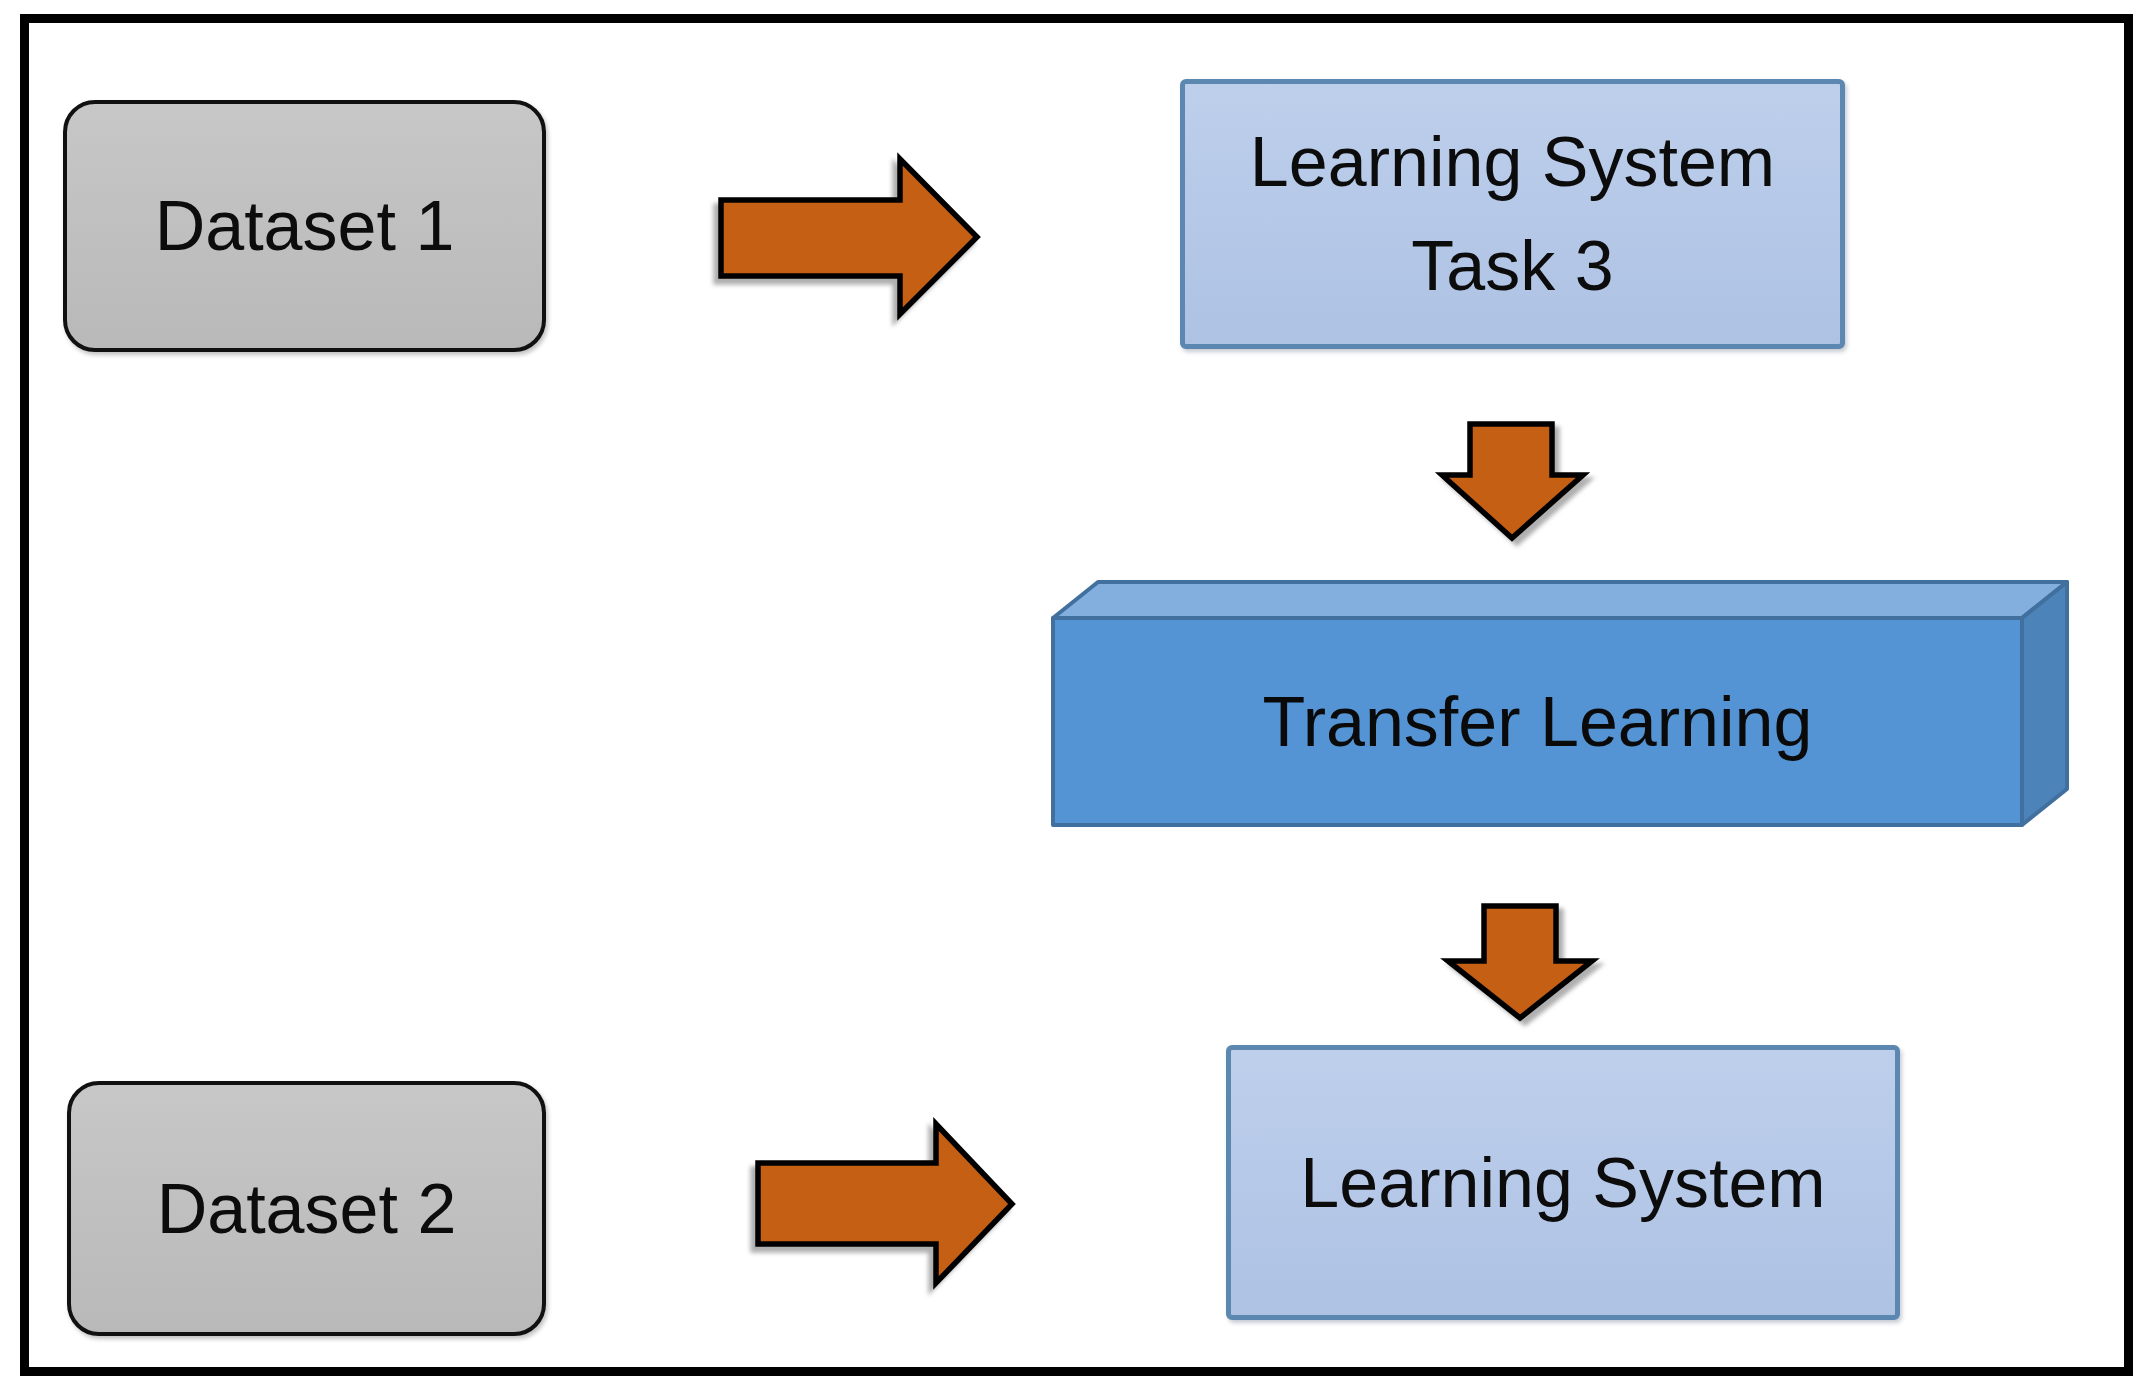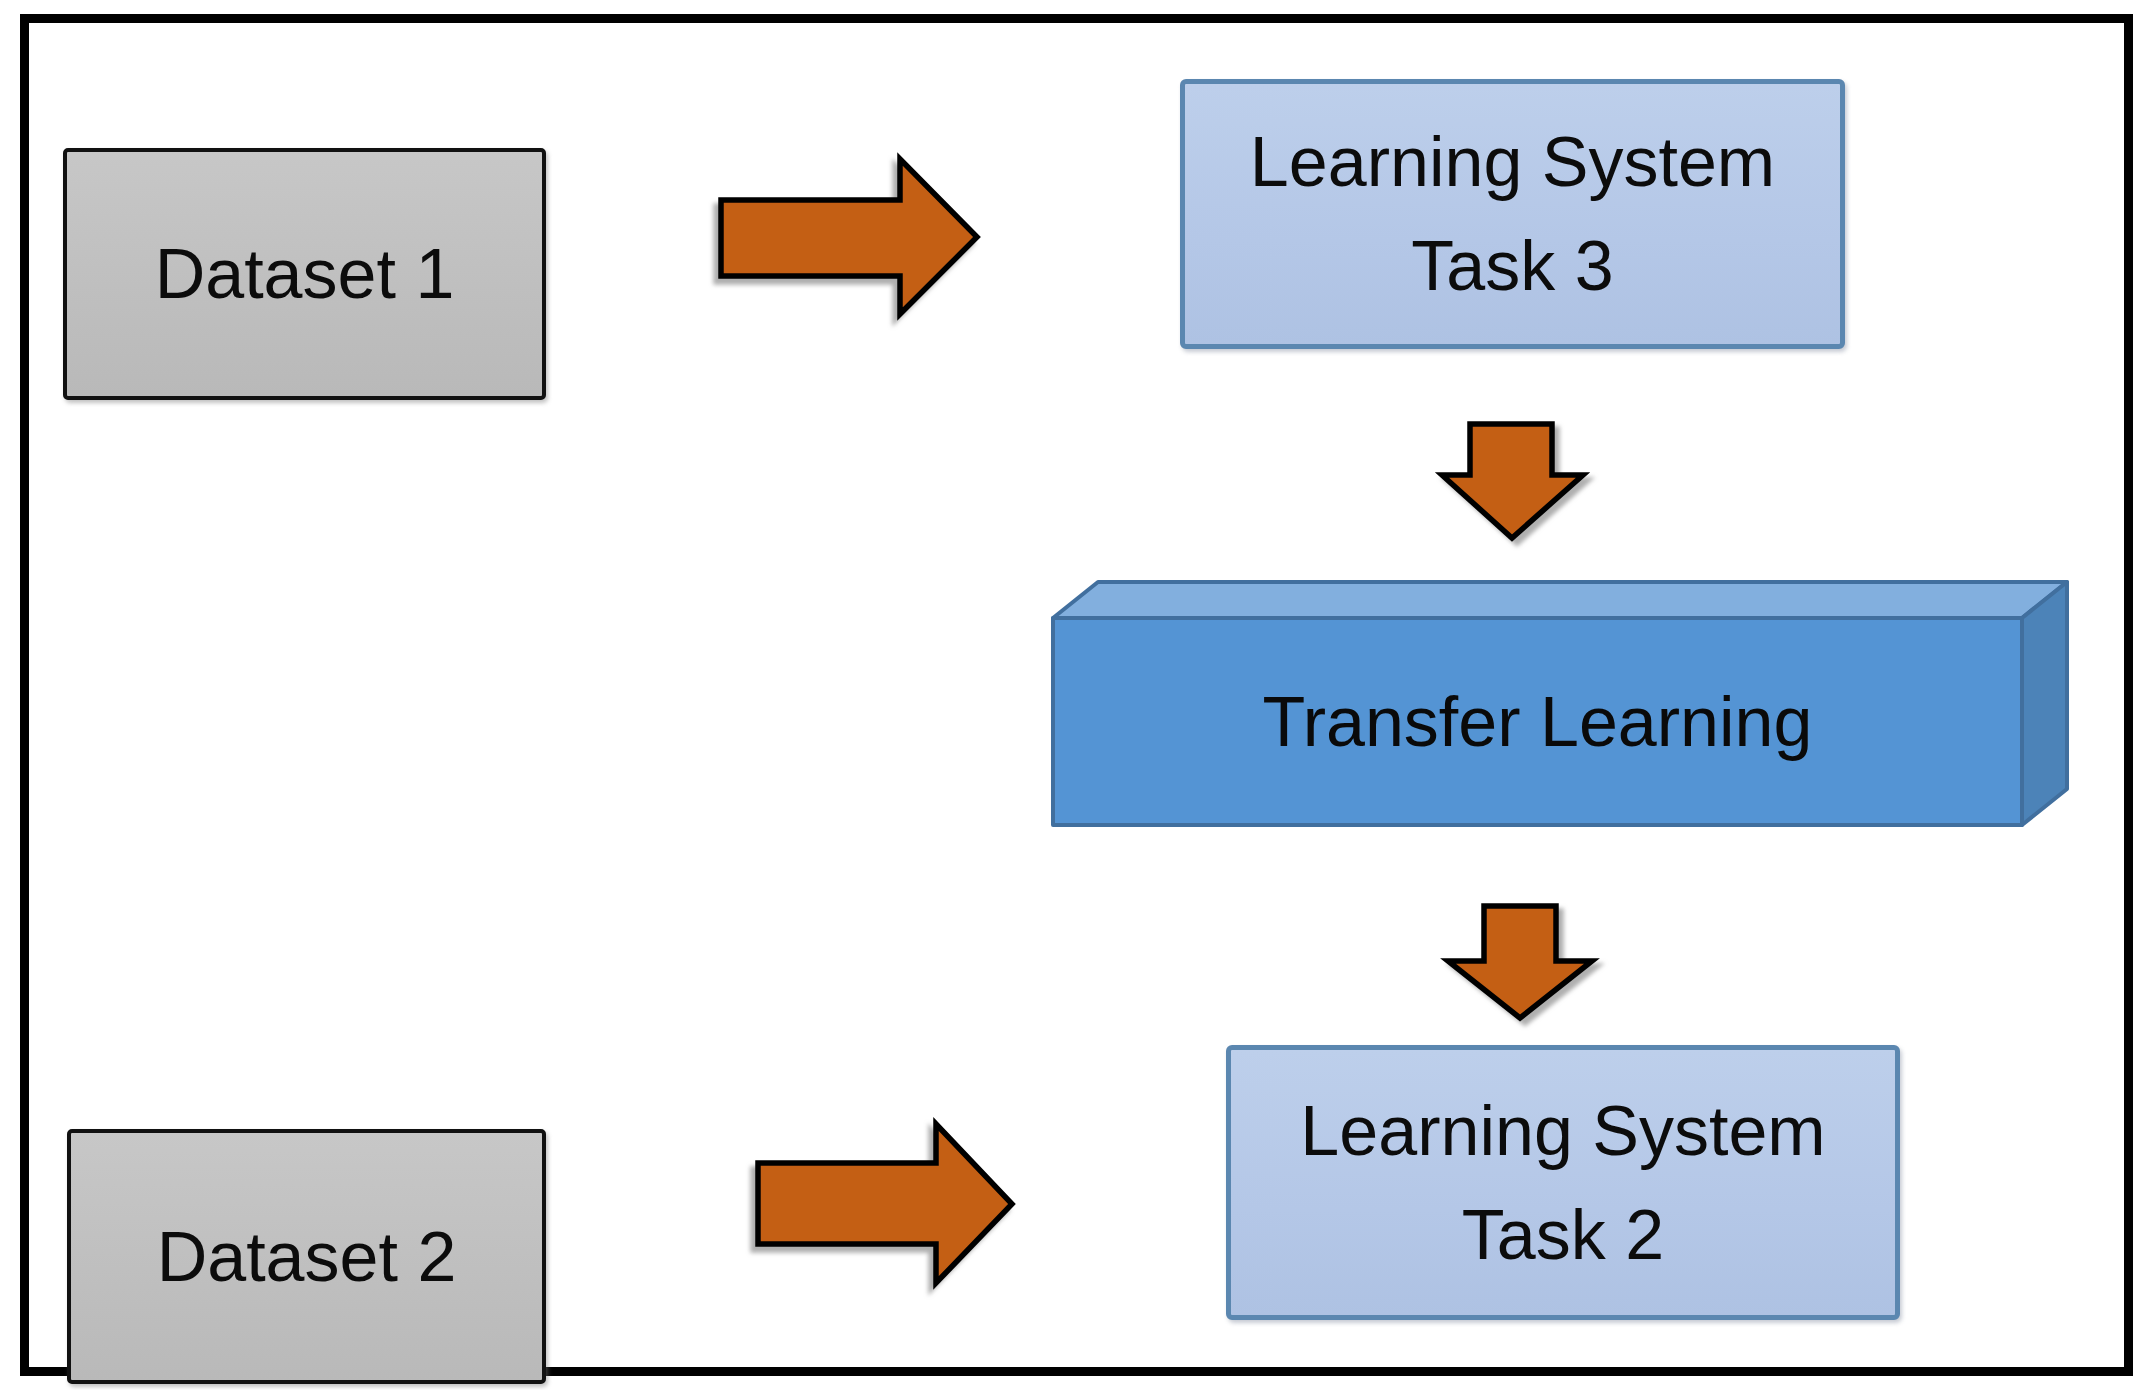--- a/index.html
+++ b/index.html
@@ -29,23 +29,22 @@
     text-align: center;
     color: #0c0c0c;
     font-size: 70px;
     line-height: 104px;
     letter-spacing: 0px;
   }
   .node .line { white-space: nowrap; }
   .node-gray {
     background: linear-gradient(180deg, #c7c7c7 0%, var(--node-gray, #bfbfbf) 55%, #b9b9b9 100%);
     border: 4px solid #111111;
-    border-radius: 5px;
+    border-radius: 32px;
     filter: drop-shadow(2px 3px 2px rgba(120,120,120,0.45));
-    margin-top: 48px;
   }
   .node-blue {
     background: linear-gradient(180deg, #bdcfeb 0%, var(--node-blue-fill, #b4c7e7) 60%, #aec2e3 100%);
     border: 5px solid var(--node-blue-border, #5b87b0);
     border-radius: 6px;
     filter: drop-shadow(2px 3px 2px rgba(130,140,160,0.45));
   }
   svg.arrow { position: absolute; overflow: visible; }
   svg.arrow .fill {
     fill: var(--arrow-fill, #c45f14);
@@ -87,21 +86,20 @@
     <span class="line">Dataset 2</span>
   </div>
 
   <div class="node node-blue" style="left:1180px; top:79px; width:665px; height:270px;">
     <span class="line">Learning System</span>
     <span class="line">Task 3</span>
   </div>
 
   <div class="node node-blue" style="left:1226px; top:1045px; width:674px; height:275px;">
     <span class="line">Learning System</span>
-    <span class="line">Task 2</span>
   </div>
 
   <svg class="cube" style="left:1049px; top:576px;" width="1026" height="257" viewBox="0 0 1026 257">
     <polygon class="cube-face cube-top" points="4,42 49,6 1018,6 973,42"></polygon>
     <polygon class="cube-face cube-side" points="973,42 1018,6 1018,213 973,249"></polygon>
     <rect class="cube-face cube-front" x="4" y="42" width="969" height="207"></rect>
   </svg>
   <div class="cube-label" style="left:1053px; top:618px; width:969px; height:207px;">
     <span class="line">Transfer Learning</span>
   </div>

